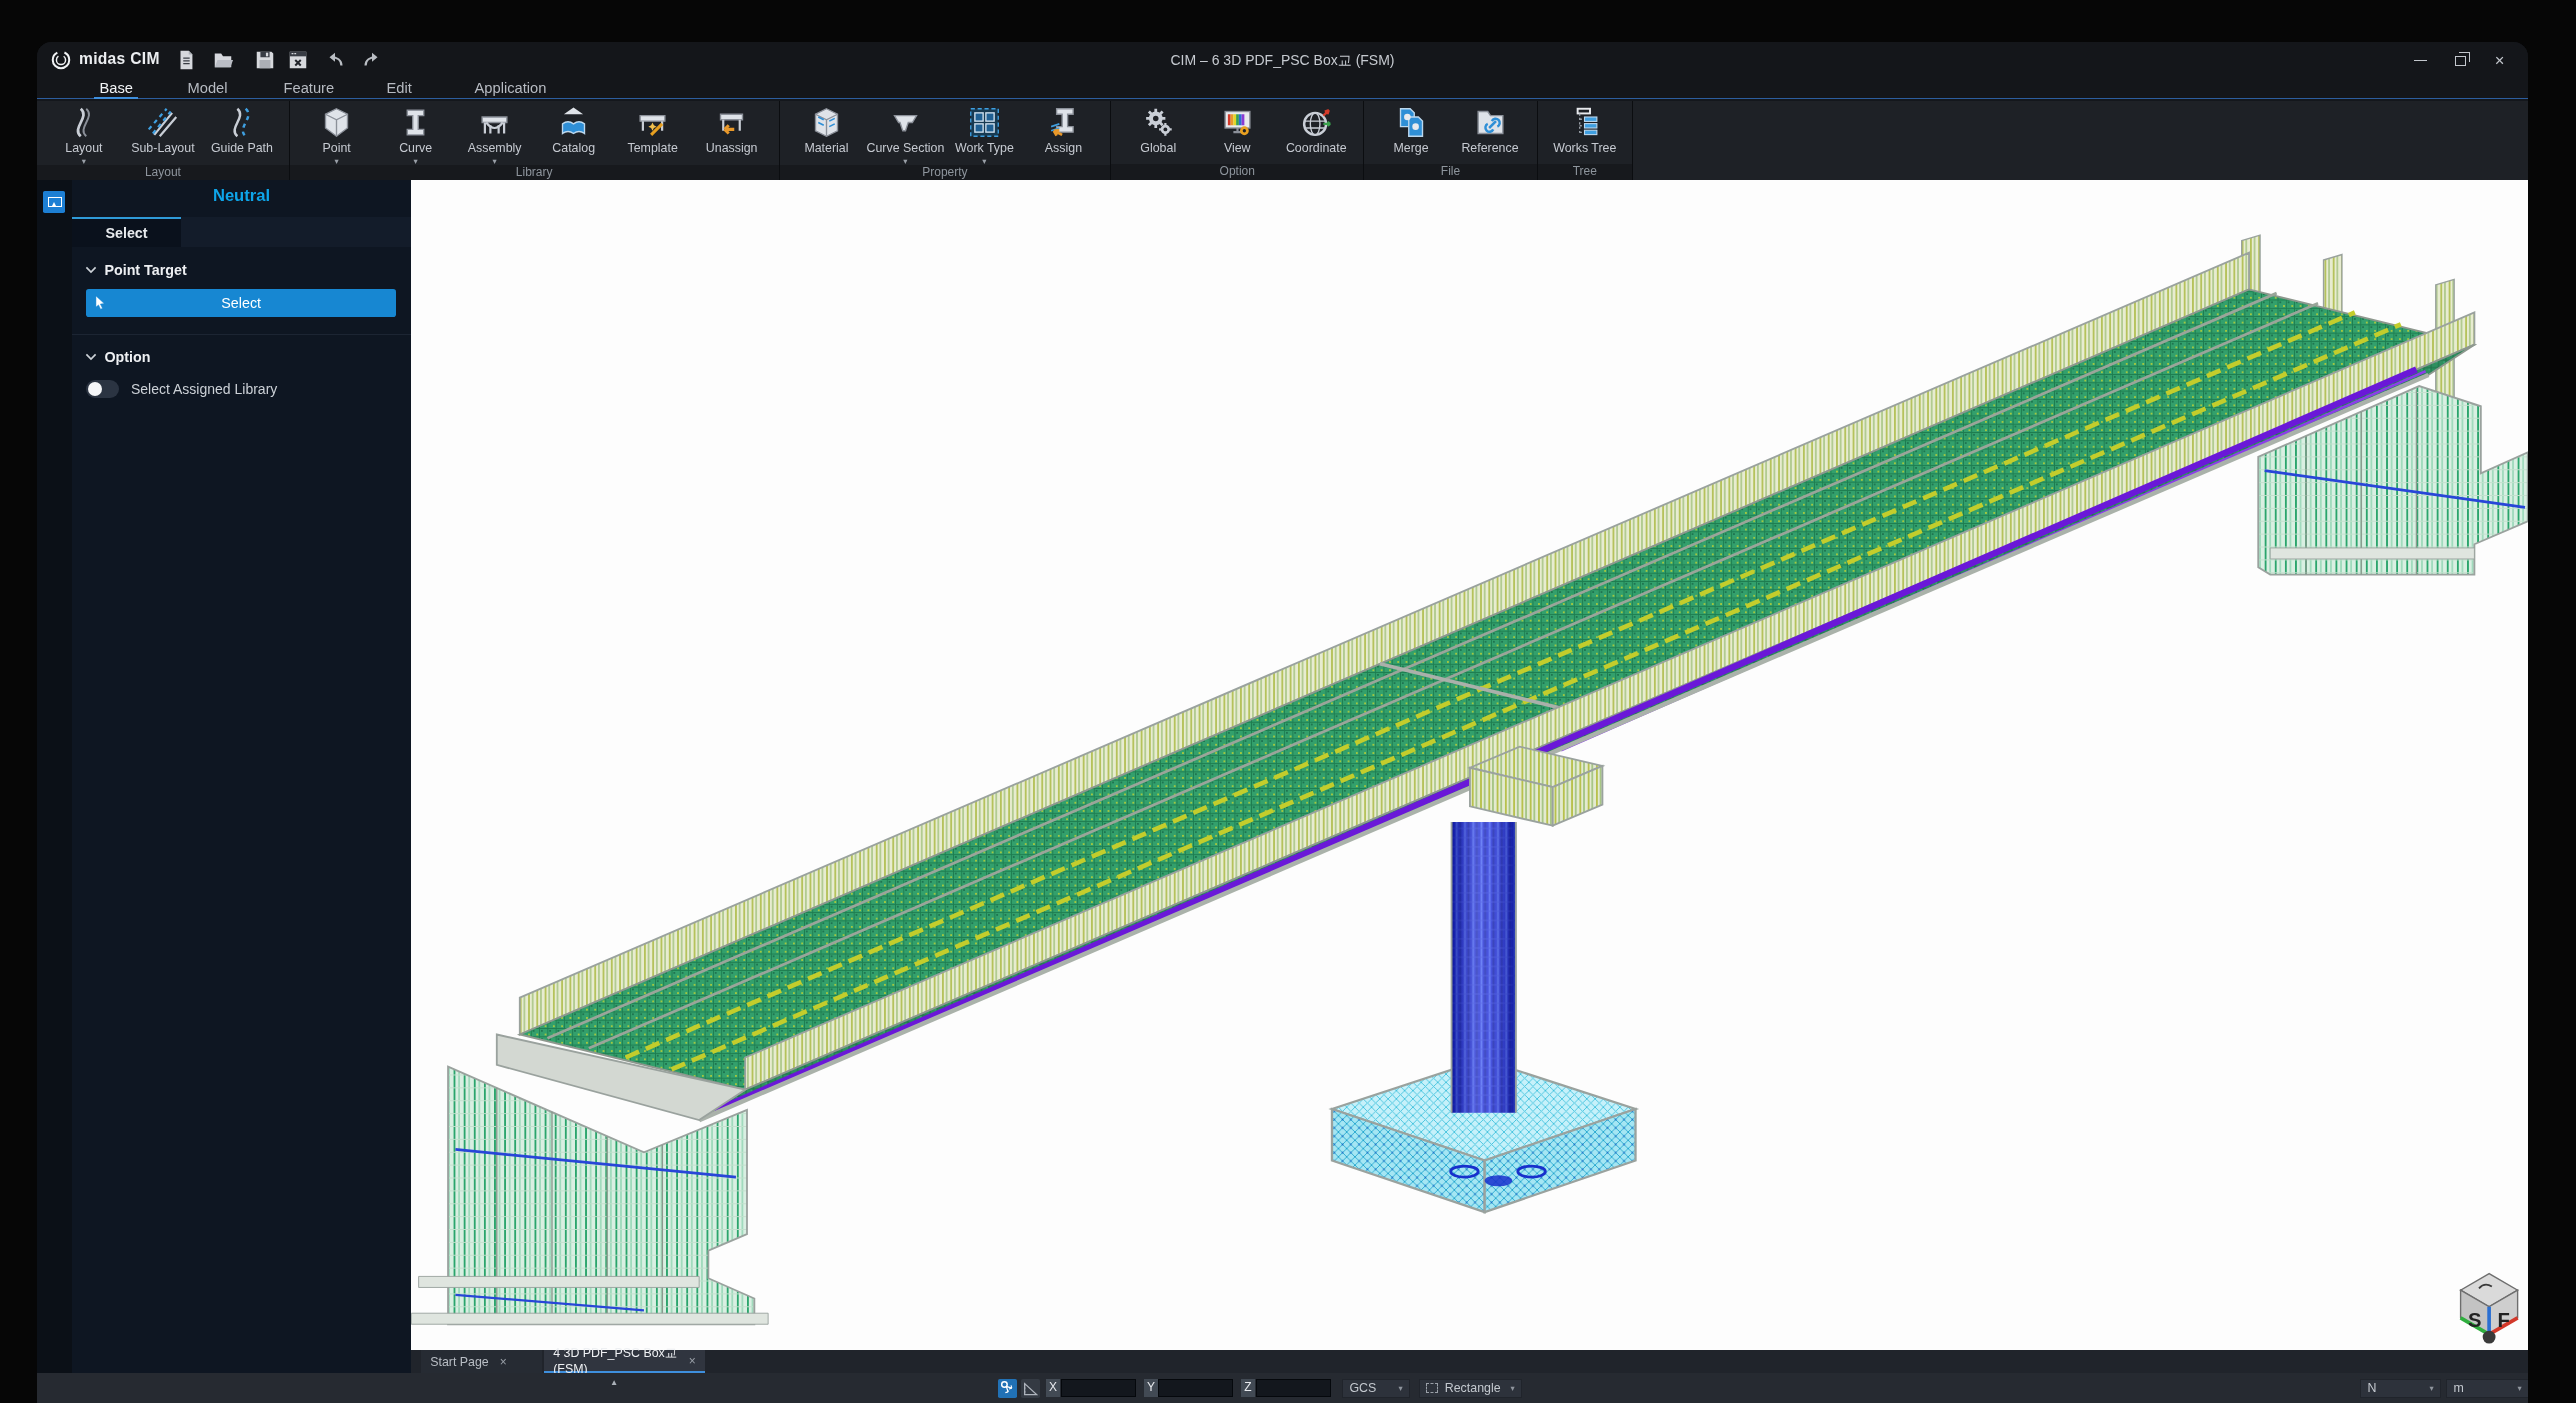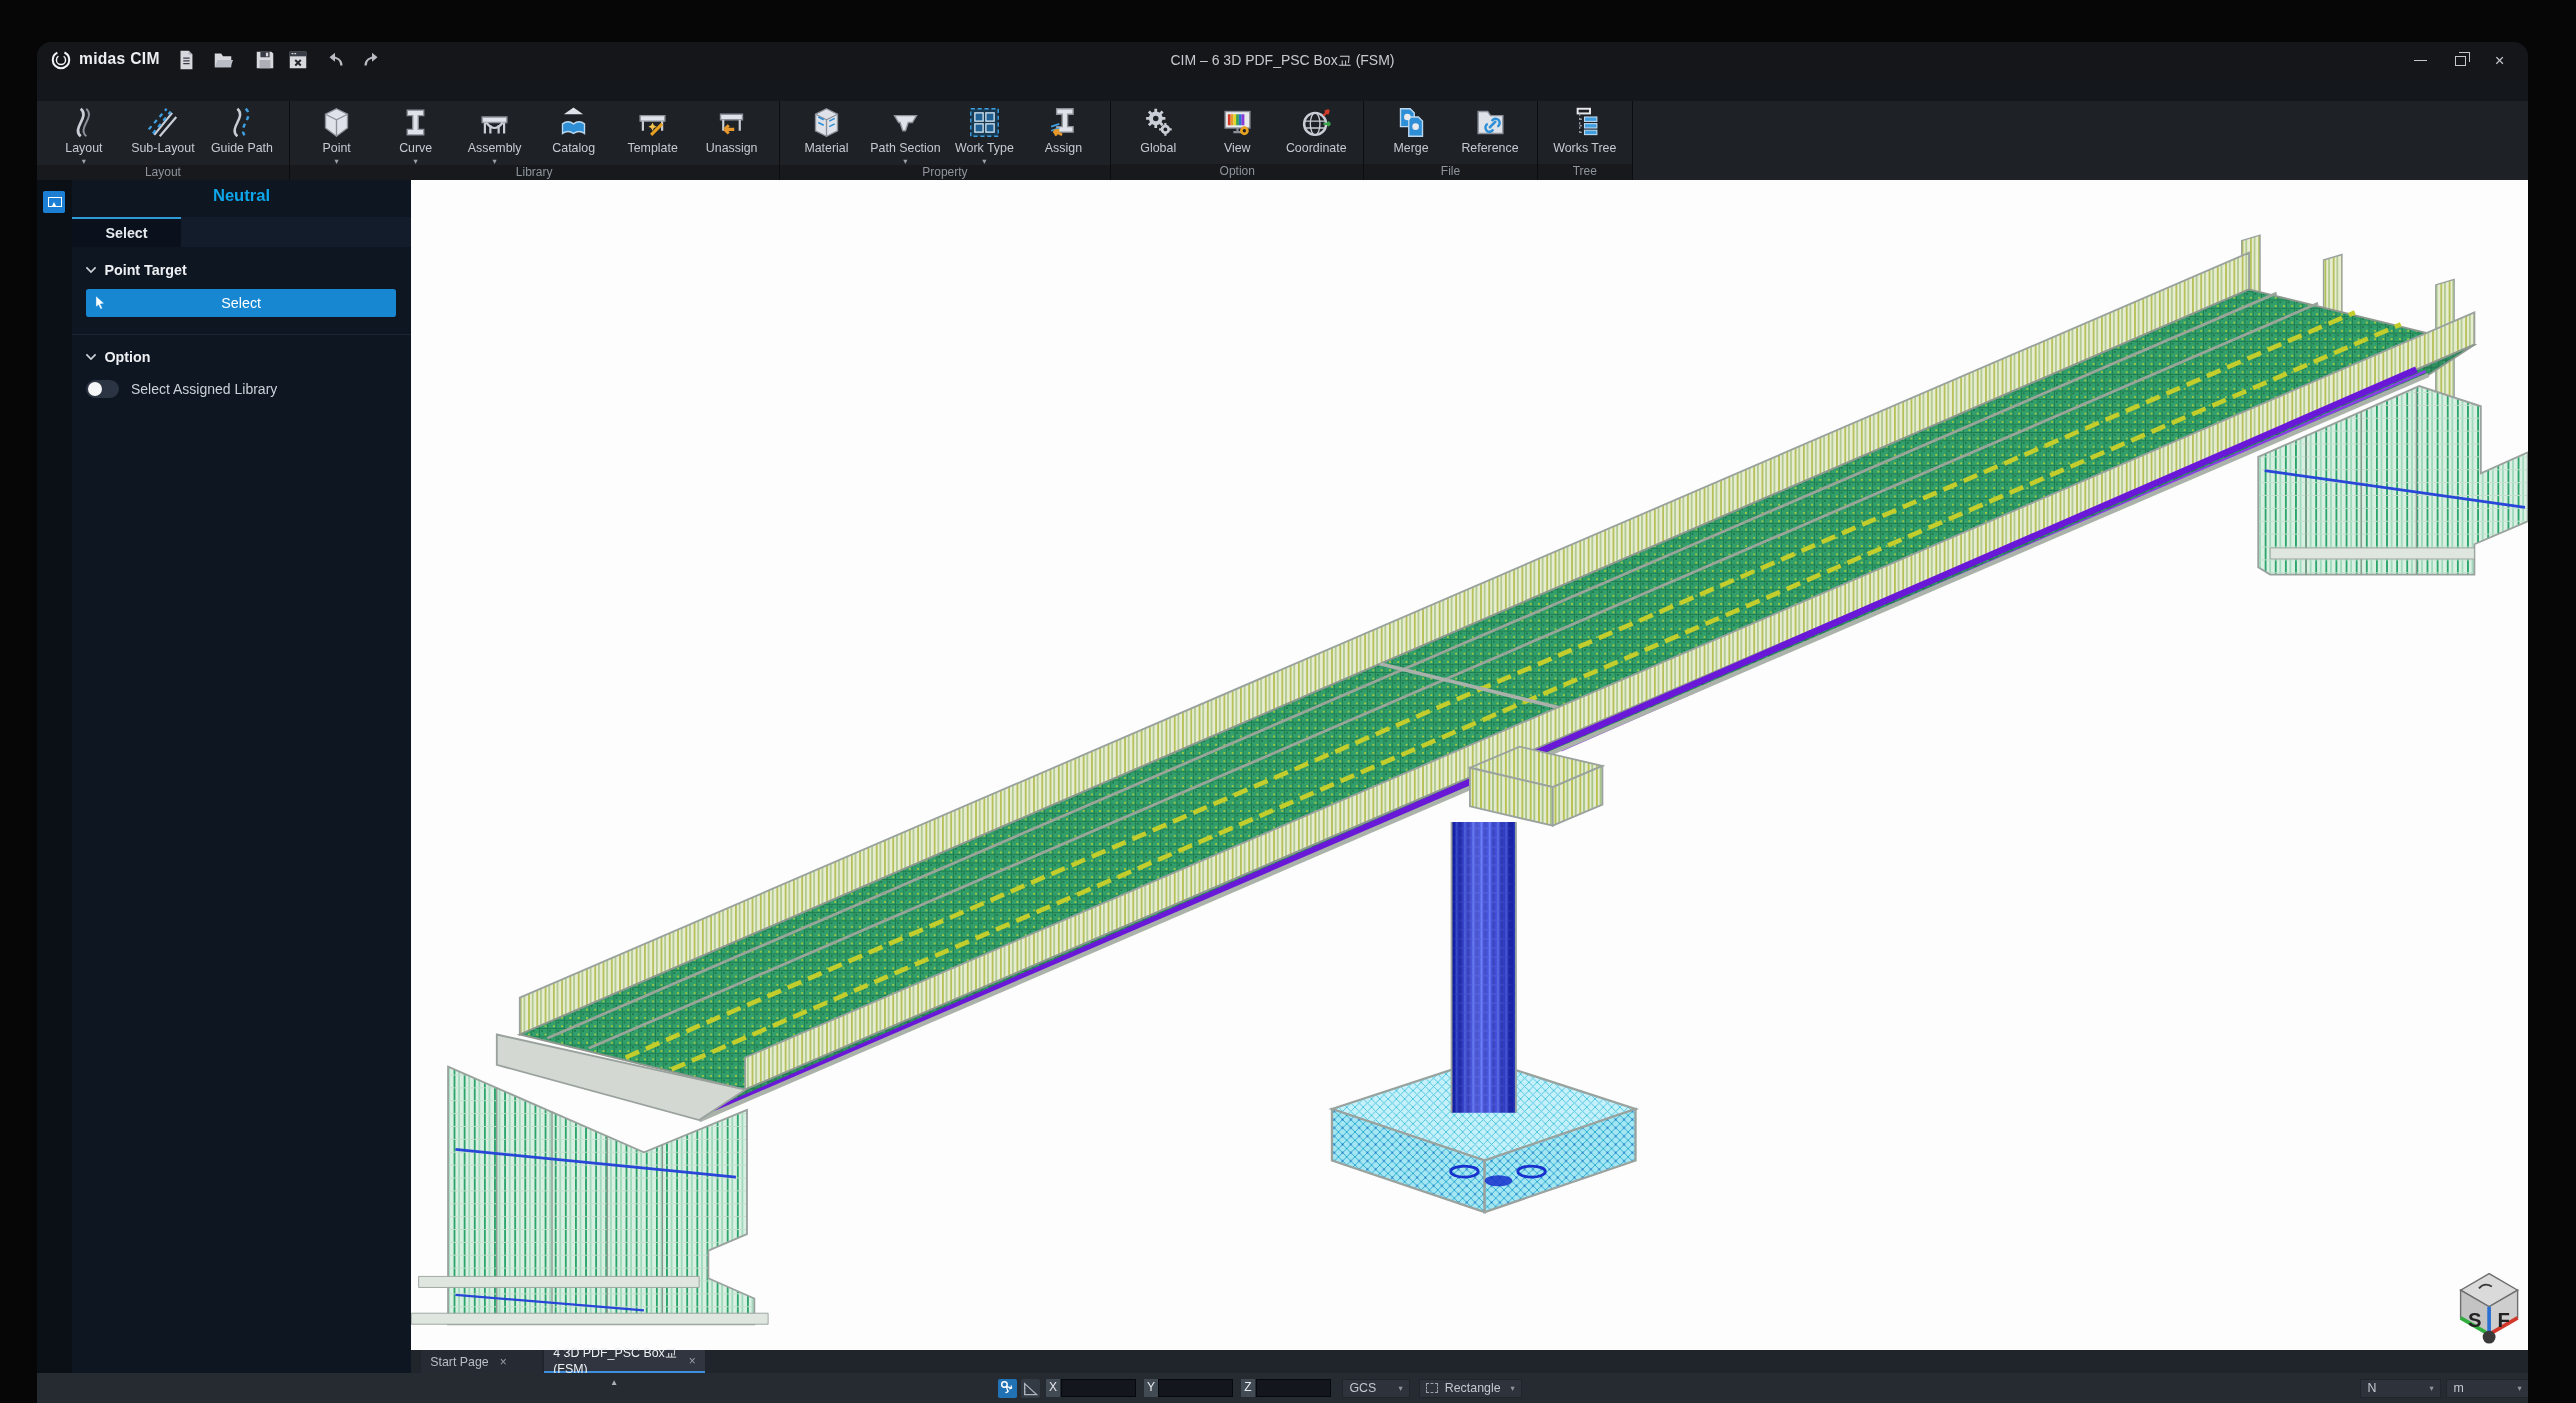--- a/index.html
+++ b/index.html
@@ -112,20 +112,27 @@
     <div id="win-title">CIM – 6 3D PDF_PSC Box교 (FSM)</div>
     <div class="winbtn" style="right:92px">
         <span class="minline"></span>
       </div>
     <div class="winbtn" style="right:52px">
         <span class="restbox"></span>
       </div>
     <div class="winbtn" style="right:13px">×</div>
   </div>
 
+  <div id="menurow">
+    <div class="mtab active" style="left:57px">Base</div>
+    <div class="mtab" style="left:145px">Model</div>
+    <div class="mtab" style="left:241px">Feature</div>
+    <div class="mtab" style="left:344px">Edit</div>
+    <div class="mtab" style="left:432px">Application</div>
+  </div>
 
   <div id="ribbon">
 
     <div class="rgroup">
       <div class="rbtns">
         <div class="rbtn">
           <svg class="ric" viewBox="0 0 24 24">
               <path d="M10 2C17 8 3 16 10 22" fill="none" stroke="#c9ced6" stroke-width="2"></path>
               <path d="M14 2C21 8 7 16 14 22" fill="none" stroke="#8b9099" stroke-width="1.4"></path>
             </svg>
@@ -212,21 +219,21 @@
               <path d="M12 2l8 4v12l-8 4-8-4V6z" fill="#dfe3e9" stroke="#8b9099"></path>
               <path d="M4 6l8 4 8-4M12 10v12" stroke="#8b9099" fill="none"></path>
               <path d="M6 8l4 2M6 12l4 2M14 11l4-2M14 15l4-2" stroke="#2f8fd6" stroke-width="1.2"></path>
             </svg>
           <span class="rlabel">Material</span>
         </div>
         <div class="rbtn">
           <svg class="ric" viewBox="0 0 24 24">
               <path d="M4 7h16l-3 5h-3l-2 6h-2l-2-6H7z" fill="#dfe3e9" stroke="#8b9099"></path>
             </svg>
-          <span class="rlabel">Path Section</span>
+          <span class="rlabel">Curve Section</span>
           <span class="rcaret">▾</span>
         </div>
         <div class="rbtn">
           <svg class="ric" viewBox="0 0 24 24">
               <rect x="2" y="2" width="20" height="20" fill="#173a52" stroke="#3f9fe0" stroke-dasharray="3 2"></rect>
               <rect x="5" y="5" width="6" height="6" fill="#1f5f92" stroke="#cfe0ee"></rect>
               <rect x="13" y="5" width="6" height="6" fill="#1f5f92" stroke="#cfe0ee"></rect>
               <rect x="5" y="13" width="6" height="6" fill="#1f5f92" stroke="#cfe0ee"></rect>
               <rect x="13" y="13" width="6" height="6" fill="#1f5f92" stroke="#cfe0ee"></rect>
             </svg>

